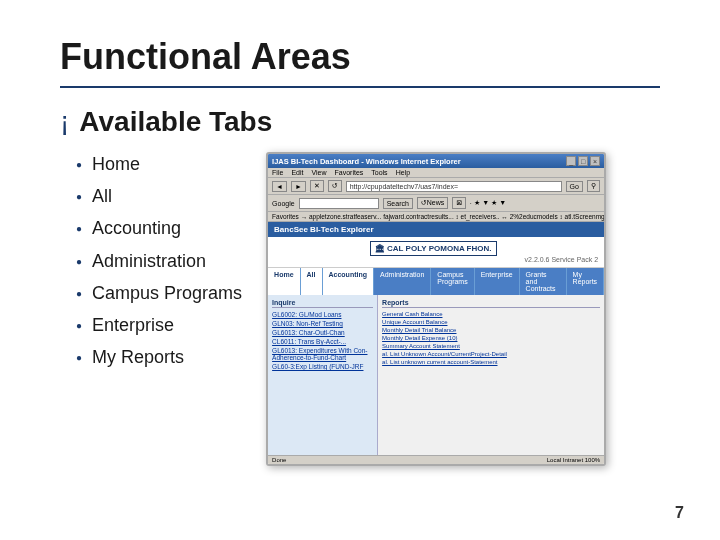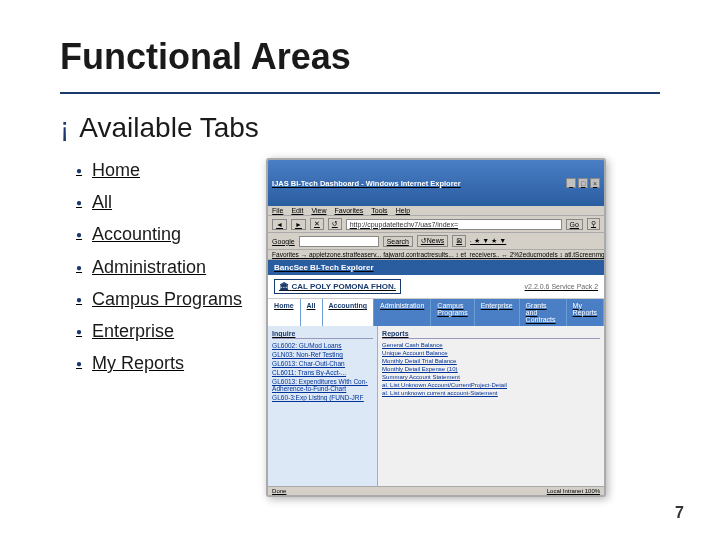--- a/index.html
+++ b/index.html
@@ -27,21 +27,21 @@
       right: 36px;
       font-size: 16px;
       color: #333;
       font-weight: bold;
     }
 
     .title {
       font-size: 36px;
       font-weight: bold;
       color: #1a1a1a;
-      margin-bottom: 14px;
+      margin-bottom: 8px;
       letter-spacing: 0px;
     }
 
     .divider {
       height: 2px;
       background: #1a3a6b;
       margin-bottom: 18px;
     }
 
     .subtitle-row {
@@ -52,29 +52,28 @@
 
     .bullet-large {
       font-size: 28px;
       color: #1a3a6b;
       margin-right: 10px;
       line-height: 1;
     }
 
     .subtitle {
       font-size: 28px;
-      font-weight: normal;
+      font-weight: bold;
       color: #1a1a1a;
     }
 
     .content-area {
       display: flex;
       align-items: flex-start;
       gap: 24px;
-      text-decoration: underline;
     }
 
     .list-section {
       flex: 0 0 auto;
     }
 
     .tab-list {
       list-style: none;
       padding-left: 16px;
     }
@@ -105,21 +104,21 @@
       overflow: hidden;
       box-shadow: 2px 2px 8px rgba(0,0,0,0.3);
       min-width: 0;
       max-width: 340px;
       font-size: 7px;
       background: #fff;
     }
 
     .browser-titlebar {
       background: linear-gradient(to bottom, #4a7ec5, #2a5da0);
-      padding: 18px 4px;
+      padding: 2px 4px;
       display: flex;
       align-items: center;
       justify-content: space-between;
     }
 
     .browser-titlebar-text {
       color: white;
       font-size: 7.5px;
       font-weight: bold;
     }
@@ -210,20 +209,21 @@
       color: white;
       font-weight: bold;
     }
 
     .app-logo-row {
       display: flex;
       align-items: center;
       background: #fff;
       padding: 4px 6px;
       border-bottom: 1px solid #ccc;
+      flex-direction: column;
     }
 
     .cal-poly-logo {
       font-size: 8px;
       font-weight: bold;
       color: #1a3a6b;
       border: 1px solid #1a3a6b;
       padding: 2px 4px;
       margin-right: 6px;
     }

